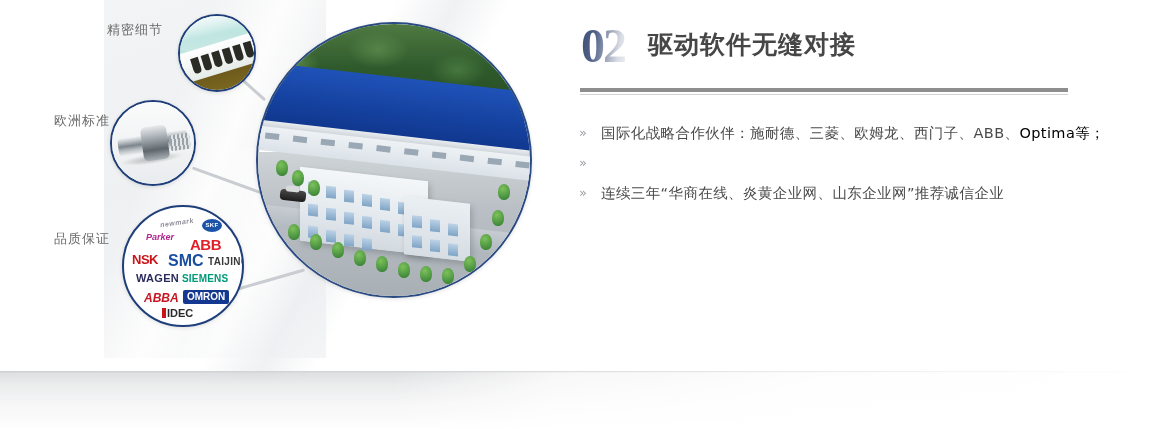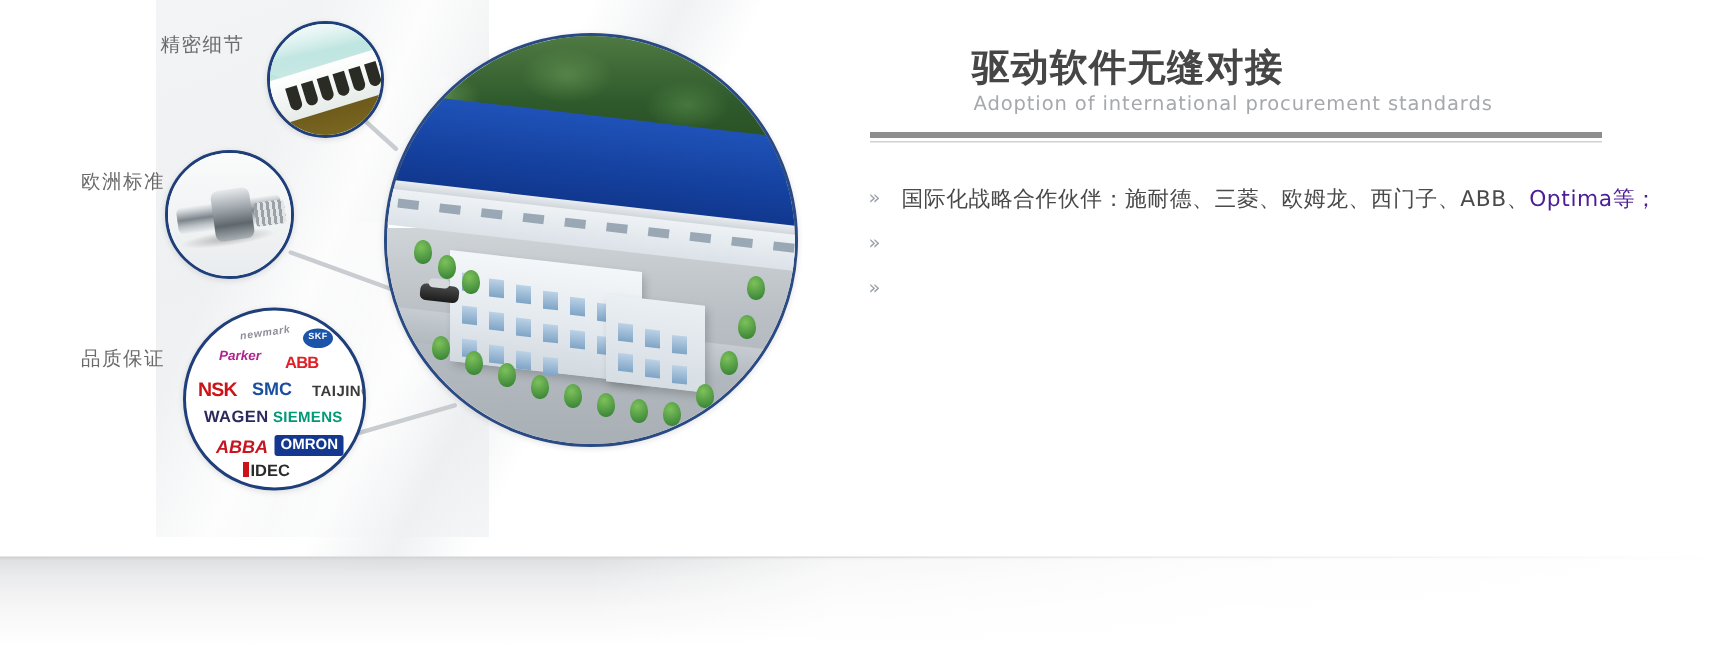--- a/index.html
+++ b/index.html
@@ -98,24 +98,24 @@
   .screw-shadow{position:absolute;left:8px;top:52px;width:64px;height:10px;border-radius:50%;
     background:radial-gradient(ellipse,rgba(0,0,0,.25),rgba(0,0,0,0) 70%);transform:rotate(-8deg);}
 
   
   .circ-logos{left:122px;top:205px;width:118px;height:118px;background:#fff;}
   .logo{position:absolute;white-space:nowrap;font-weight:bold;line-height:1;}
   .lg-newmark{left:36px;top:12px;font-size:7px;color:#8e8e9a;letter-spacing:.5px;transform:rotate(-8deg);font-style:italic;}
   .lg-skf{left:78px;top:12px;width:20px;height:13px;border-radius:50%;
     background:#1a53a8;color:#fff;font-size:6px;text-align:center;line-height:13px;letter-spacing:.3px;}
   .lg-parker{left:22px;top:26px;font-size:9px;color:#b0258f;font-style:italic;}
-  .lg-abb{left:66px;top:30px;font-size:11px;color:#e01f26;letter-spacing:-.5px;}
+  .lg-abb{left:66px;top:30px;font-size:15px;color:#e01f26;letter-spacing:-.5px;}
   .lg-nsk{left:8px;top:46px;font-size:13px;color:#cc1418;letter-spacing:-.5px;}
   .lg-smcdot{left:40px;top:48px;width:17px;height:9px;border-radius:50%;background:#12306e;transform:rotate(-10deg);}
-  .lg-smc{left:44px;top:46px;font-size:12px;color:#1a4fa0;letter-spacing:0px;}
+  .lg-smc{left:44px;top:46px;font-size:16px;color:#1a4fa0;letter-spacing:0px;}
   .lg-taijing{left:68px;top:50px;font-size:10px;color:#3a3a3a;letter-spacing:.3px;margin-left:16px;}
   .lg-wagen{left:12px;top:66px;font-size:11px;color:#2a2a5c;letter-spacing:.3px;}
   .lg-siemens{left:58px;top:67px;font-size:10px;color:#009a78;letter-spacing:.2px;}
   .lg-abba{left:20px;top:85px;font-size:12px;color:#c71622;font-style:italic;}
   .lg-omron{left:59px;top:83px;background:#14378f;color:#fff;font-size:10px;padding:2px 4px;border-radius:2px;}
   .lg-idec{left:38px;top:101px;font-size:11px;color:#2b2b2b;}
   .lg-idec i{display:inline-block;width:4px;height:10px;background:#cc1418;vertical-align:-1px;margin-right:1px;}
 
   
   .circ-factory{
@@ -186,21 +186,21 @@
   .bullets{position:absolute;left:4px;top:118px;width:560px;}
   .bullet-row{position:relative;height:30px;line-height:30px;white-space:nowrap;}
   .bul{
     position:absolute;left:0;top:0;color:#9aa0a6;font-size:13px;
     font-family:"DejaVu Sans","Liberation Sans",sans-serif;
   }
   .btxt{
     position:absolute;left:22px;top:0;font-size:14.5px;color:#4a4a4a;letter-spacing:.4px;
     font-family:"DejaVu Sans","Liberation Sans",sans-serif;
   }
-  .btxt .hl{color:#4c1d95;}
+  .btxt .hl{color:#000000;}
 
   .watermark{
     position:absolute;left:-45px;top:238px;
     font-family:"Liberation Serif","DejaVu Serif",serif;
     font-size:46px;letter-spacing:4px;color:#e7e9f0;white-space:nowrap;
   }
 </style>
 </head>
 <body>
 
@@ -316,38 +316,39 @@
     <span class="tree" style="left:162px;top:242px;"></span>
     <span class="tree" style="left:184px;top:244px;"></span>
     <span class="tree" style="left:206px;top:232px;"></span>
     <span class="tree" style="left:222px;top:210px;"></span>
     <span class="tree" style="left:234px;top:186px;"></span>
     <span class="tree" style="left:240px;top:160px;"></span>
   </div>
 
   <div class="right">
 
+    <div class="num">02</div>
 
     <div class="title">驱动软件无缝对接</div>
 
-    <div class="subtitle">Adoption of international procurement standards</div>
 
     <div class="divider"></div>
     <div class="divider2"></div>
 
     <div class="bullets">
       <div class="bullet-row">
         <span class="bul">»</span>
         <span class="btxt"><span>国际化战略合作伙伴：施耐德、三菱、欧姆龙、西门子、ABB、</span><span class="hl">Optima等；</span></span>
       </div>
       <div class="bullet-row">
         <span class="bul">»</span>
       </div>
       <div class="bullet-row">
         <span class="bul">»</span>
+        <span class="btxt">连续三年“华商在线、炎黄企业网、山东企业网”推荐诚信企业</span>
       </div>
     </div>
 
   </div>
 
   <div class="ground-edge"></div>
   <div class="ground"></div>
 
 </div>
 

